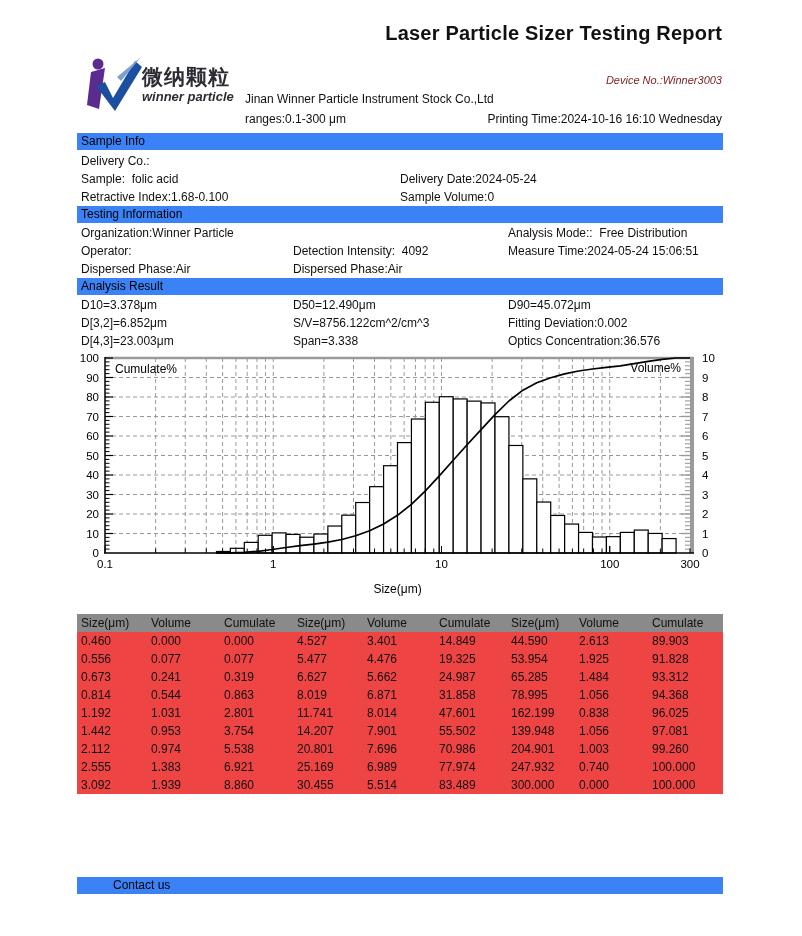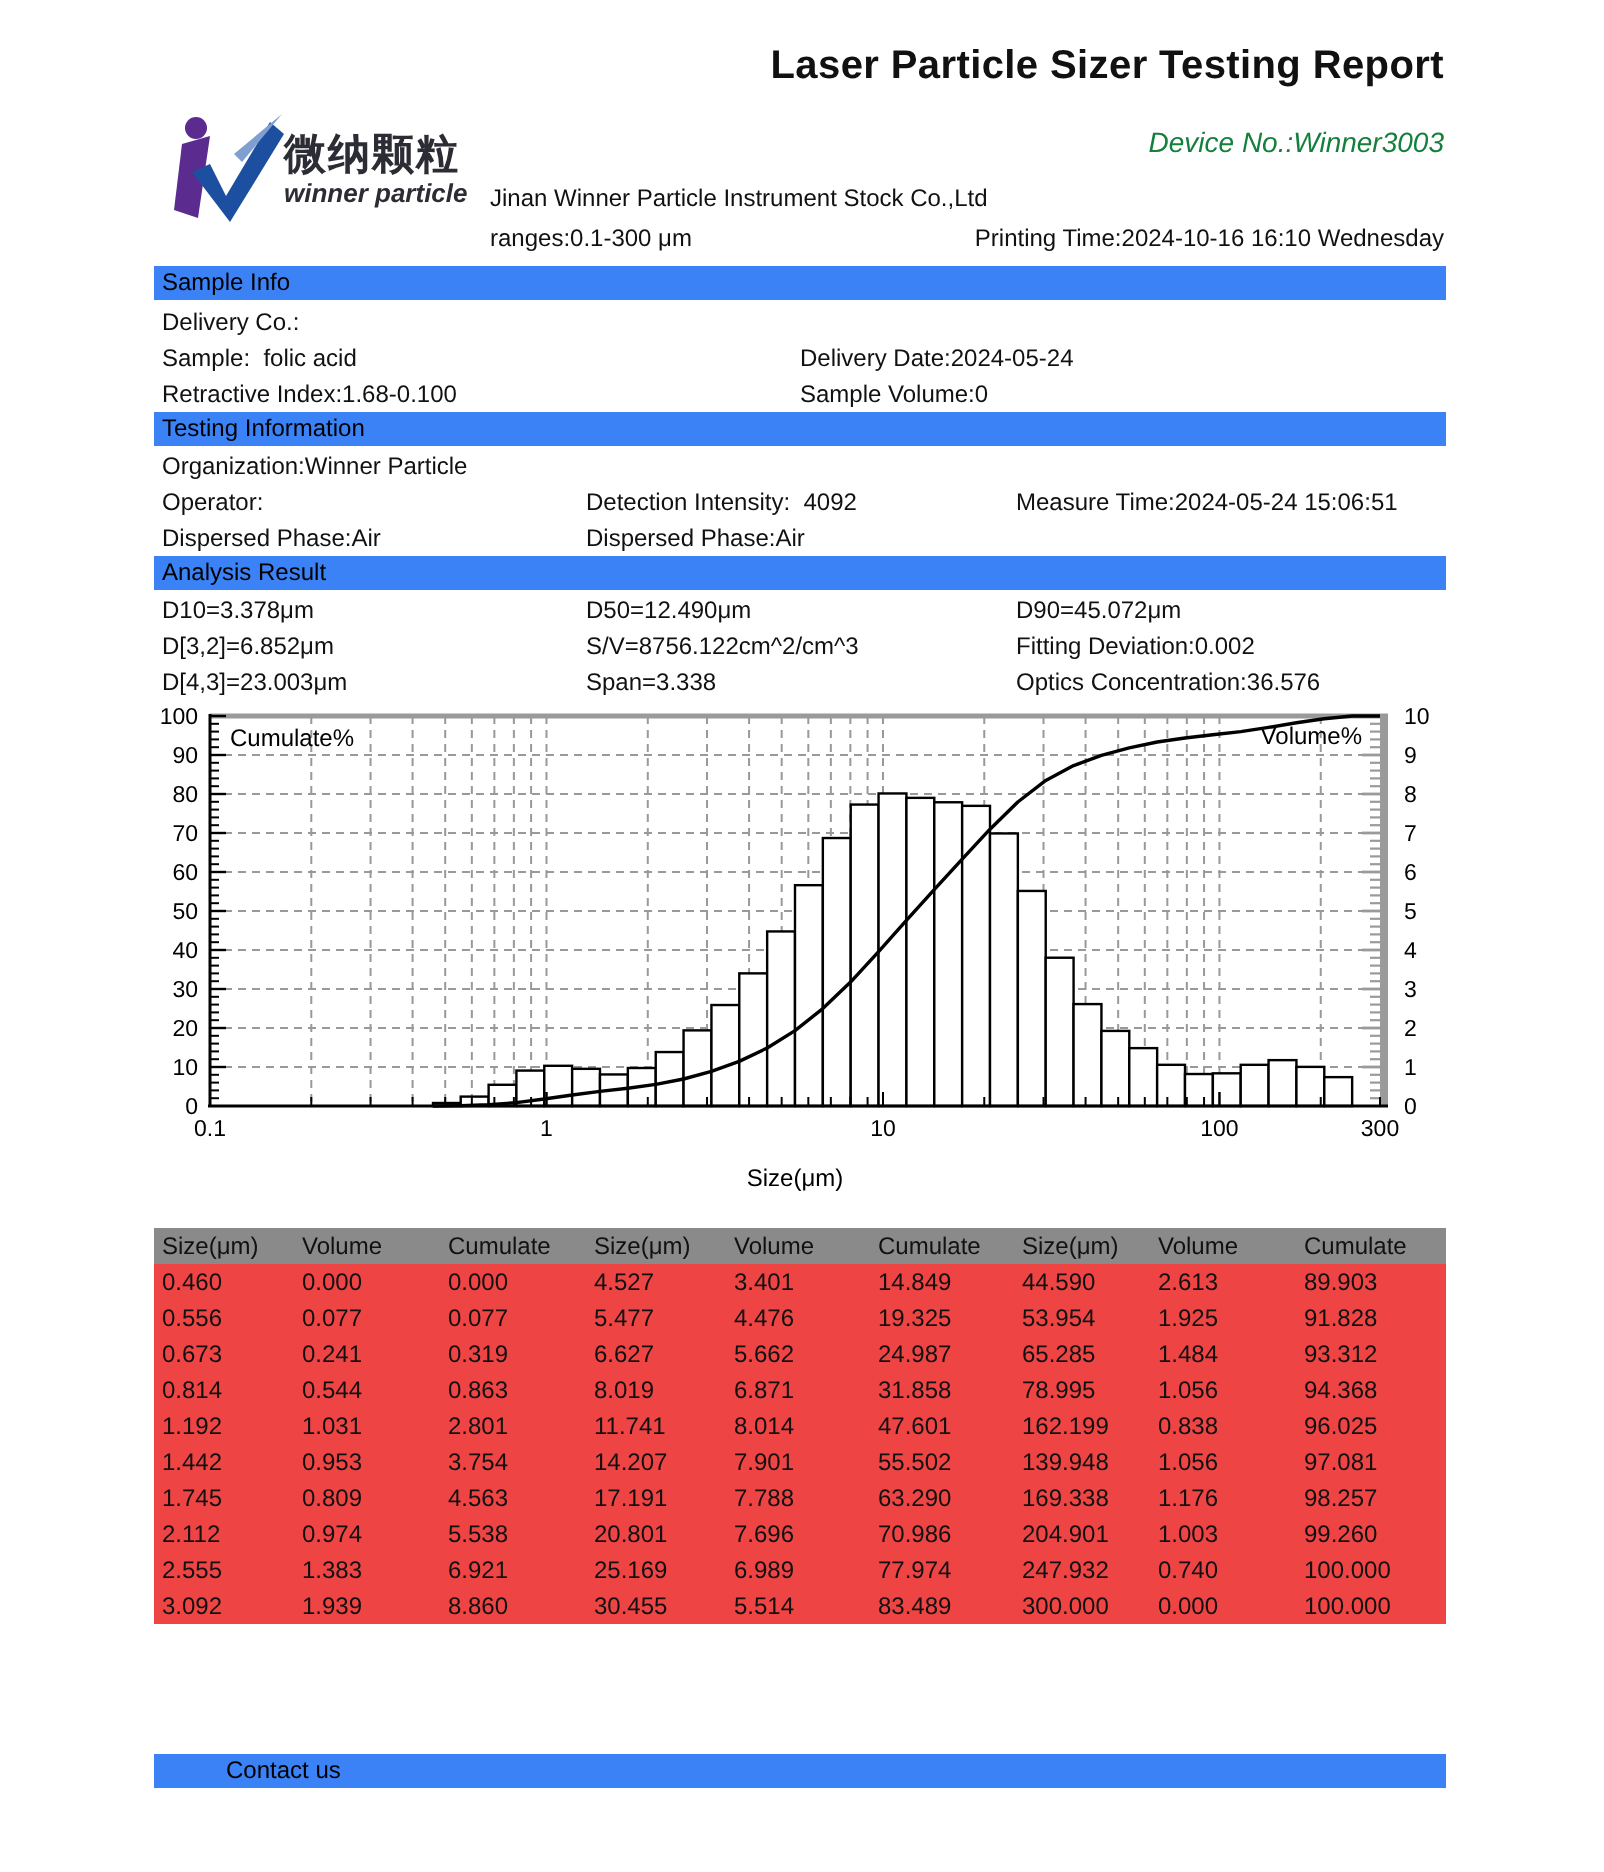--- a/index.html
+++ b/index.html
@@ -1,20 +1,20 @@
 <!DOCTYPE html>
 <html><head>
 <meta charset="utf-8">
 <style>
   html,body{margin:0;padding:0;background:#fff;}
   body{width:802px;height:936px;position:relative;overflow:hidden;
        font-family:"Liberation Sans", sans-serif;color:#111;}
   .abs{position:absolute;}
   .report-title{top:22px;right:80px;font-size:20px;font-weight:bold;letter-spacing:.2px;}
-  .device-no{top:63px;right:80px;font-size:14px;font-style:italic;color:#15803d;}
+  .device-no{top:74px;right:80px;font-size:11px;font-style:italic;color:#7f1d1d;}
   .logo-block{left:86px;top:55px;width:230px;height:64px;}
   .logo-mark{position:absolute;left:0;top:0;}
   .logo-cn{position:absolute;left:56px;top:8px;font-size:21px;font-weight:bold;color:#2c2c34;letter-spacing:1px;white-space:nowrap;}
   .logo-en{position:absolute;left:56px;top:34px;font-size:13px;font-weight:bold;font-style:italic;color:#2c2c34;white-space:nowrap;}
   .company-line{left:245px;top:92px;font-size:12px;}
   .ranges-line{left:245px;top:112px;font-size:12px;}
   .printing-line{right:80px;top:112px;font-size:12px;}
   .band{left:77px;width:646px;height:17px;background:#3b82f6;font-size:12px;line-height:17px;
         padding-left:4px;box-sizing:border-box;color:#000;}
   .irow{left:77px;width:646px;height:18px;font-size:12px;line-height:18px;white-space:pre;}
@@ -59,20 +59,21 @@
   <span class="c2s">Delivery Date:2024-05-24</span>
 </div>
 <div class="abs irow" style="top:188px">
   <span class="c1">Retractive Index:1.68-0.100</span>
   <span class="c2s">Sample Volume:0</span>
 </div>
 
 <div class="abs band" style="top:206px">Testing Information</div>
 <div class="abs irow" style="top:224px">
   <span class="c1">Organization:Winner Particle</span>
+  <span class="c3">Analysis Mode::  Free Distribution</span>
 </div>
 <div class="abs irow" style="top:242px">
   <span class="c1">Operator:</span>
   <span class="c2">Detection Intensity:  4092</span>
   <span class="c3">Measure Time:2024-05-24 15:06:51</span>
 </div>
 <div class="abs irow" style="top:260px">
   <span class="c1">Dispersed Phase:Air</span>
   <span class="c2">Dispersed Phase:Air</span>
 </div>
@@ -410,31 +411,20 @@
         <span>0.953</span>
         <span>3.754</span>
         <span>14.207</span>
         <span>7.901</span>
         <span>55.502</span>
         <span>139.948</span>
         <span>1.056</span>
         <span>97.081</span>
       </div>
       <div class="trow">
-        <span>1.745</span>
-        <span>0.809</span>
-        <span>4.563</span>
-        <span>17.191</span>
-        <span>7.788</span>
-        <span>63.290</span>
-        <span>169.338</span>
-        <span>1.176</span>
-        <span>98.257</span>
-      </div>
-      <div class="trow">
         <span>2.112</span>
         <span>0.974</span>
         <span>5.538</span>
         <span>20.801</span>
         <span>7.696</span>
         <span>70.986</span>
         <span>204.901</span>
         <span>1.003</span>
         <span>99.260</span>
       </div>

